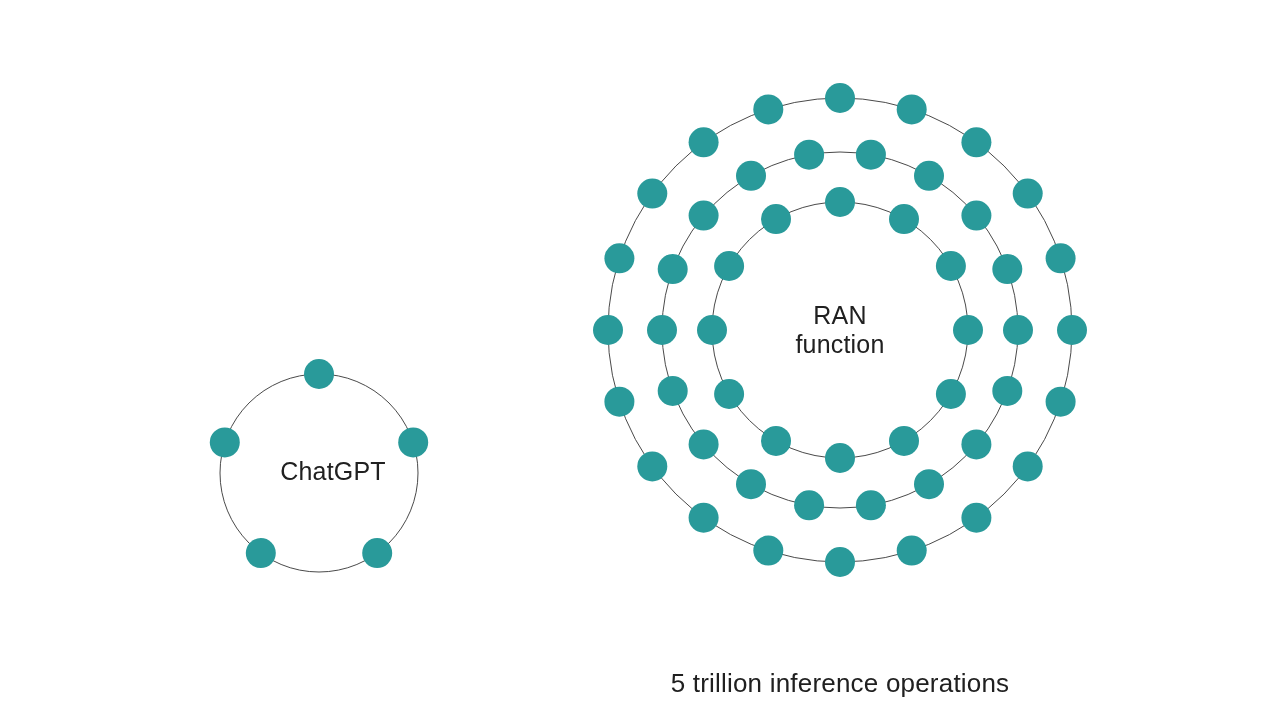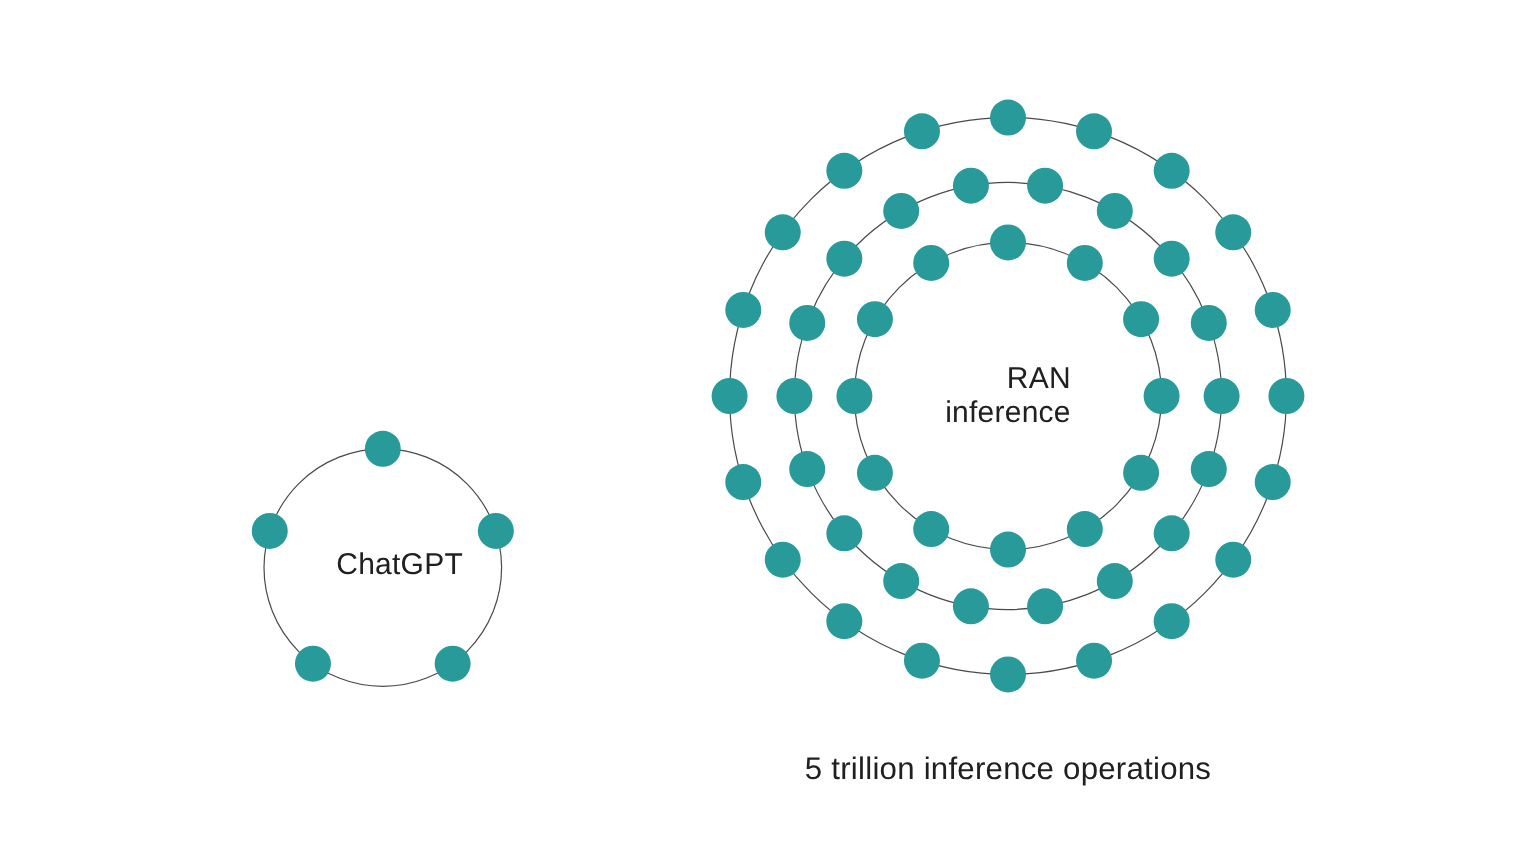--- a/index.html
+++ b/index.html
@@ -19,21 +19,21 @@
     inset: 0;
   }
   #diagram-svg {
     position: absolute;
     top: 0;
     left: 0;
   }
   .label {
     position: absolute;
     transform: translate(-50%, -50%);
-    text-align: right;
+    text-align: center;
     color: #202020;
     white-space: nowrap;
   }
   .center-label {
     font-size: 25px;
     line-height: 29px;
     letter-spacing: 0.2px;
   }
   .caption {
     font-size: 26px;
@@ -108,19 +108,19 @@
         <circle cx="1027.7" cy="193.6" r="15" fill="#299a9a"></circle>
         <circle cx="976.4" cy="142.3" r="15" fill="#299a9a"></circle>
         <circle cx="911.7" cy="109.4" r="15" fill="#299a9a"></circle>
       </g>
     </svg>
 
   <div class="label center-label" id="chatgpt-label" style="left: 333px; top: 471px;">ChatGPT</div>
 
   <div class="label center-label" id="ran-label" style="left: 840px; top: 330px;">
     <div>RAN</div>
-    <div>inference</div>
+    <div>function</div>
   </div>
 
 
-  <div class="label caption" id="right-caption" style="left: 840px; top: 641px;">5 trillion inference operations</div>
+  <div class="label caption" id="right-caption" style="left: 840px; top: 683px;">5 trillion inference operations</div>
 
 </div>
 
 </body></html>

